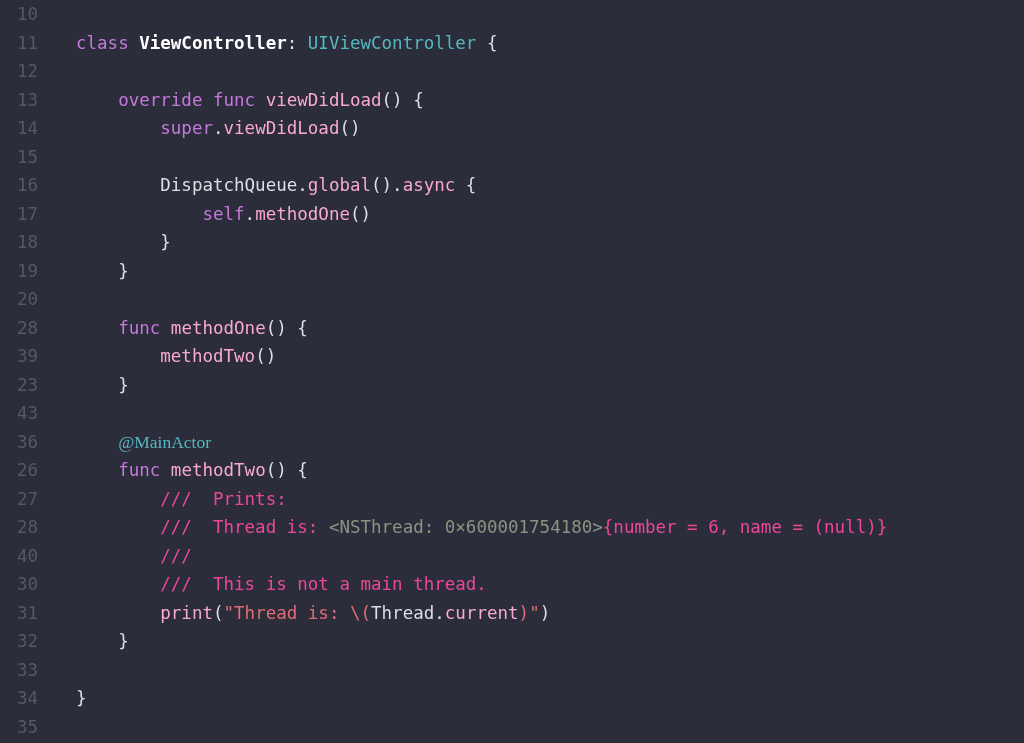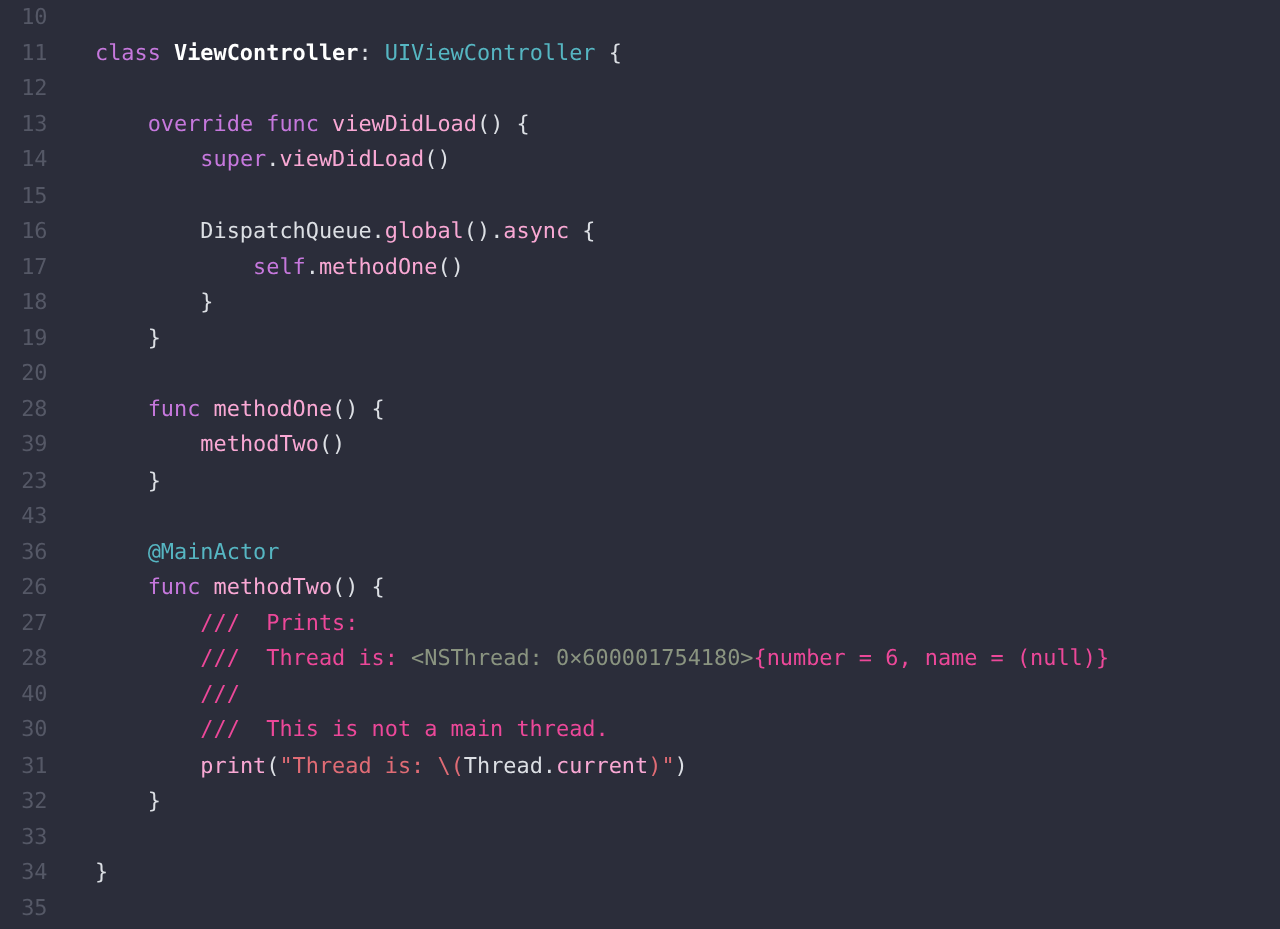--- a/index.html
+++ b/index.html
@@ -42,21 +42,21 @@
   }
   
   .tok-keyword   { color: #c678dd; }  
   .tok-type      { color: #56b6c2; } 
   .tok-method    { color: #f9a8d4; }
   .tok-plain     { color: #dcdfe4; }
   .tok-punct     { color: #dcdfe4; }
   .tok-comment   { color: #ec4899; font-style: normal; }
   .tok-commentg  { color: #8a9480; } 
   .tok-string    { color: #e06c75; }
-  .tok-attr      { color: #56b6c2; } 
+  .tok-attr      { color: #56b6c2; font-family: Liberation Serif, serif; } 
   .tok-bright    { color: #ffffff; font-weight:600;}
 </style>
 </head>
 <body>
 
 <div class="editor">
   <div class="gutter" id="gutter"><div>10</div><div>11</div><div>12</div><div>13</div><div>14</div><div>15</div><div>16</div><div>17</div><div>18</div><div>19</div><div>20</div><div>28</div><div>39</div><div>23</div><div>43</div><div>36</div><div>26</div><div>27</div><div>28</div><div>40</div><div>30</div><div>31</div><div>32</div><div>33</div><div>34</div><div>35</div></div>
   <div class="code" id="code"><div class="line"></div><div class="line"><span class="tok-keyword">class </span><span class="tok-bright">ViewController</span><span class="tok-punct">: </span><span class="tok-type">UIViewController</span><span class="tok-punct"> {</span></div><div class="line"></div><div class="line"><span class="tok-plain">    </span><span class="tok-keyword">override </span><span class="tok-keyword">func </span><span class="tok-method">viewDidLoad</span><span class="tok-punct">() {</span></div><div class="line"><span class="tok-plain">        </span><span class="tok-keyword">super</span><span class="tok-punct">.</span><span class="tok-method">viewDidLoad</span><span class="tok-punct">()</span></div><div class="line"></div><div class="line"><span class="tok-plain">        DispatchQueue</span><span class="tok-punct">.</span><span class="tok-method">global</span><span class="tok-punct">().</span><span class="tok-method">async</span><span class="tok-punct"> {</span></div><div class="line"><span class="tok-plain">            </span><span class="tok-keyword">self</span><span class="tok-punct">.</span><span class="tok-method">methodOne</span><span class="tok-punct">()</span></div><div class="line"><span class="tok-punct">        }</span></div><div class="line"><span class="tok-punct">    }</span></div><div class="line"></div><div class="line"><span class="tok-plain">    </span><span class="tok-keyword">func </span><span class="tok-method">methodOne</span><span class="tok-punct">() {</span></div><div class="line"><span class="tok-plain">        </span><span class="tok-method">methodTwo</span><span class="tok-punct">()</span></div><div class="line"><span class="tok-punct">    }</span></div><div class="line"></div><div class="line"><span class="tok-plain">    </span><span class="tok-attr">@MainActor</span></div><div class="line"><span class="tok-plain">    </span><span class="tok-keyword">func </span><span class="tok-method">methodTwo</span><span class="tok-punct">() {</span></div><div class="line"><span class="tok-plain">        </span><span class="tok-comment">///  Prints:</span></div><div class="line"><span class="tok-plain">        </span><span class="tok-comment">///  Thread is: </span><span class="tok-commentg">&lt;NSThread: 0×600001754180&gt;</span><span class="tok-comment">{number = 6, name = (null)}</span></div><div class="line"><span class="tok-plain">        </span><span class="tok-comment">///</span></div><div class="line"><span class="tok-plain">        </span><span class="tok-comment">///  This is not a main thread.</span></div><div class="line"><span class="tok-plain">        </span><span class="tok-method">print</span><span class="tok-punct">(</span><span class="tok-string">"Thread is: </span><span class="tok-string">\(</span><span class="tok-plain">Thread</span><span class="tok-punct">.</span><span class="tok-method">current</span><span class="tok-string">)</span><span class="tok-string">"</span><span class="tok-punct">)</span></div><div class="line"><span class="tok-punct">    }</span></div><div class="line"></div><div class="line"><span class="tok-punct">}</span></div><div class="line"></div></div>
 </div>
 

